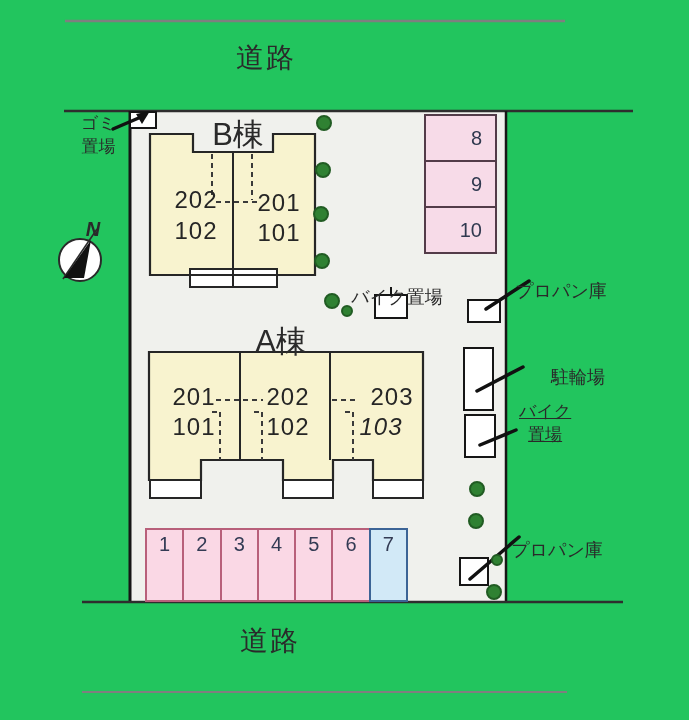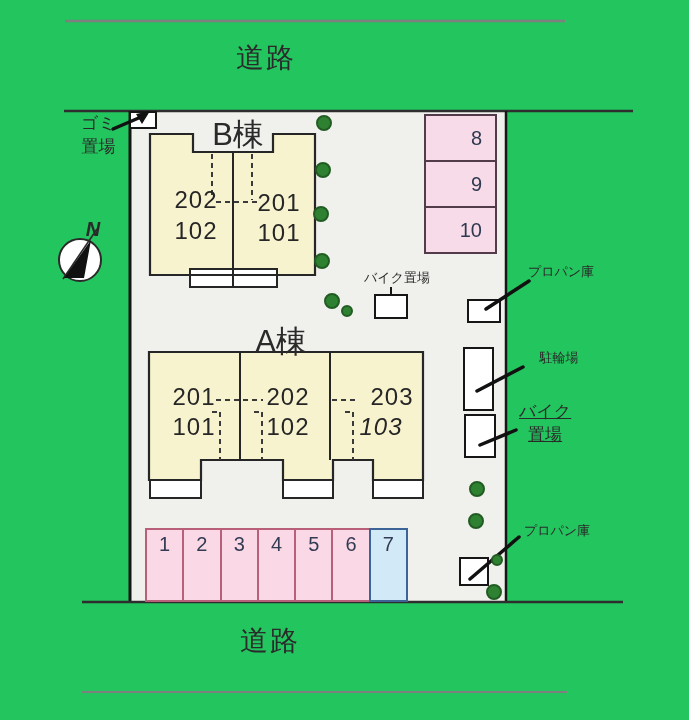--- a/index.html
+++ b/index.html
@@ -5,21 +5,21 @@
   html,body{margin:0;padding:0;background:#fff;}
   .canvas{
     position:relative;width:689px;height:720px;background:#22c55e;overflow:hidden;
     font-family:"Liberation Sans","DejaVu Sans",sans-serif;color:#2a2a2a;
   }
   .canvas svg{position:absolute;left:0;top:0;}
   .lbl{position:absolute;transform:translate(-50%,-50%);white-space:nowrap;line-height:1;}
   .road{font-size:28px;letter-spacing:2px;}
   .bldg-name{font-size:31px;font-weight:400;}
   .room{font-size:24px;letter-spacing:1px;color:#262626;}
-  .small{font-size:13px;}
+  .small{font-size:18px;margin-top:20px;}
   .left-block{position:absolute;transform:none;text-align:center;line-height:23px;font-size:17px;}
   .north{font-size:20px;font-style:italic;font-weight:bold;}
   
   .prow{position:absolute;left:145px;top:528px;width:263px;height:74px;display:flex;}
   .prow .stall{
     flex:1 1 0;border:2px solid #b8607a;background:#fad8e5;margin-left:-2px;
     text-align:center;padding-top:3px;font-size:20px;color:#333b54;box-sizing:border-box;
   }
   .prow .stall:first-child{margin-left:0;}
   .prow .stall.blue{border-color:#3c6496;background:#d2e9f7;}
@@ -130,21 +130,21 @@
   <div class="lbl room" style="left:288px;top:427px;">102</div>
   <div class="lbl room" style="left:392px;top:397px;">203</div>
   <div class="lbl room" style="left:381px;top:427px;font-style:italic;">103</div>
 
   <div class="left-block" style="left:81px;top:112px;">
     <div>ゴミ</div>
     <div>置場</div>
   </div>
   <div class="lbl small" style="left:397px;top:277px;">バイク置場</div>
   <div class="lbl small" style="left:561px;top:271px;">プロパン庫</div>
-  <div class="lbl small" style="left:546px;top:357px;padding-left:26px;">駐輪場</div>
+  <div class="lbl small" style="left:565px;top:357px;padding-left:26px;">駐輪場</div>
   <div class="left-block" style="left:519px;top:400px;text-decoration:underline;">
     <div>バイク</div>
     <div>置場</div>
   </div>
   <div class="lbl small" style="left:557px;top:530px;">プロパン庫</div>
   <div class="lbl north" style="left:93px;top:229px;">N</div>
 
   <div class="prow">
     <div class="stall">1</div>
     <div class="stall">2</div>

